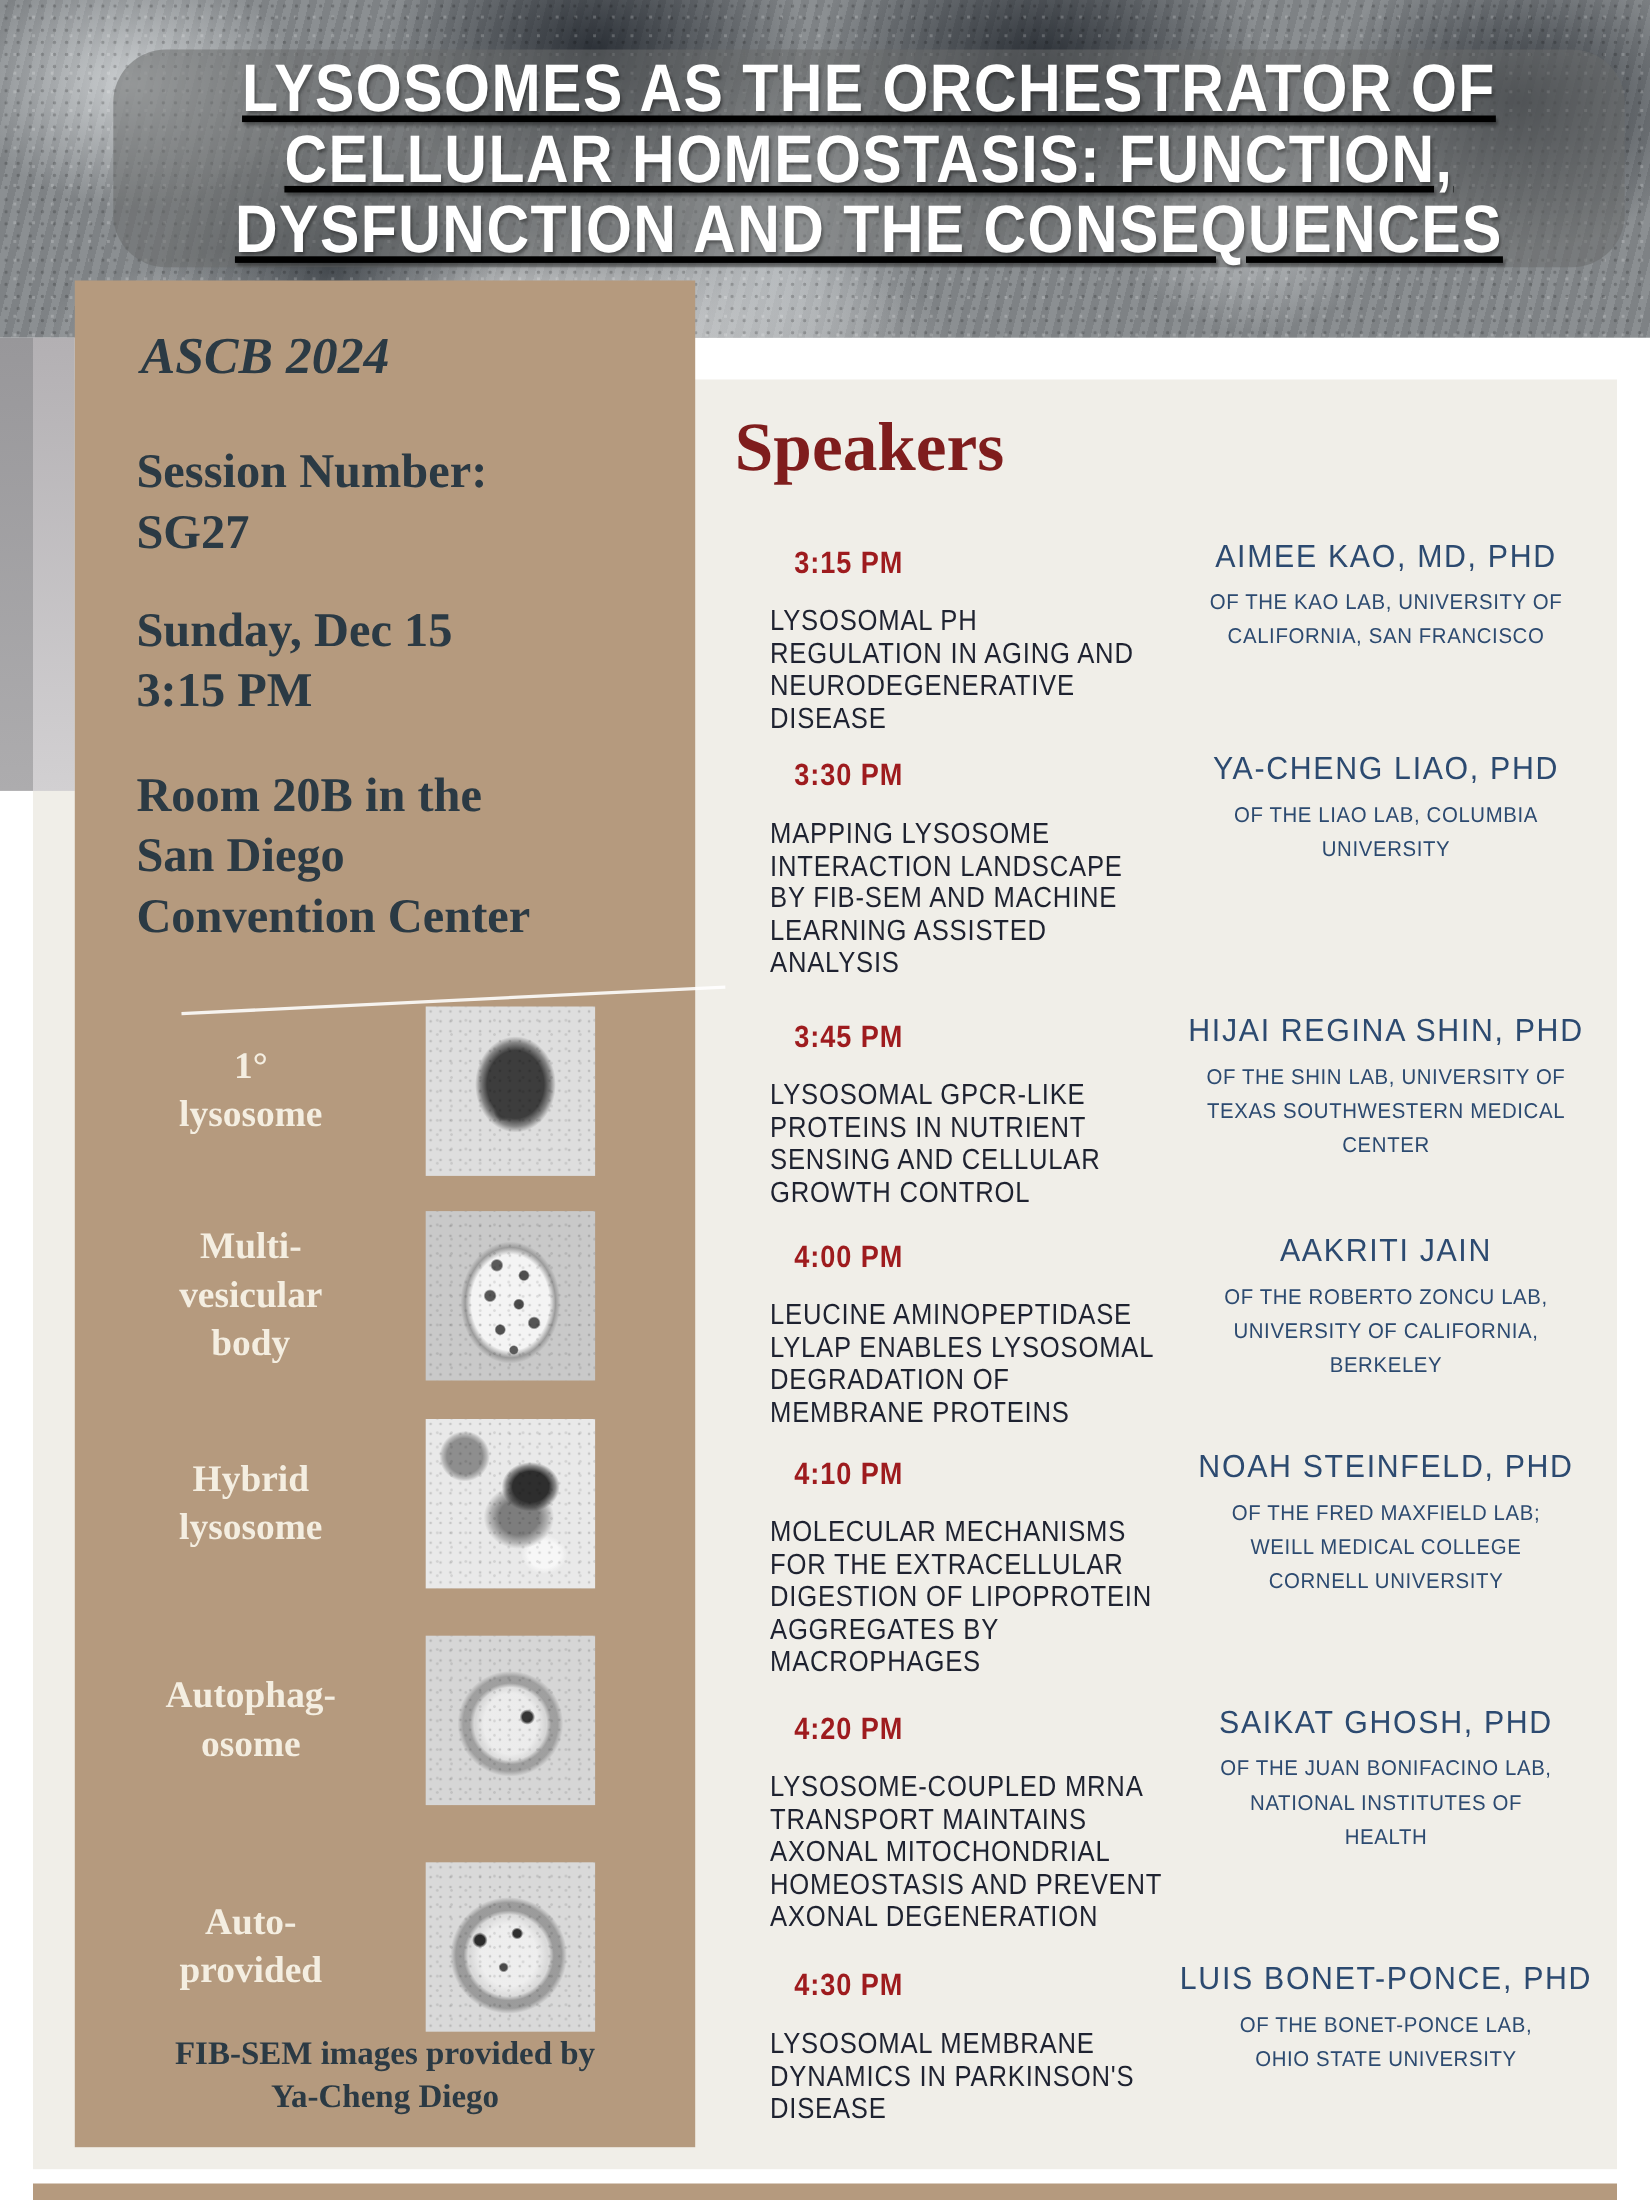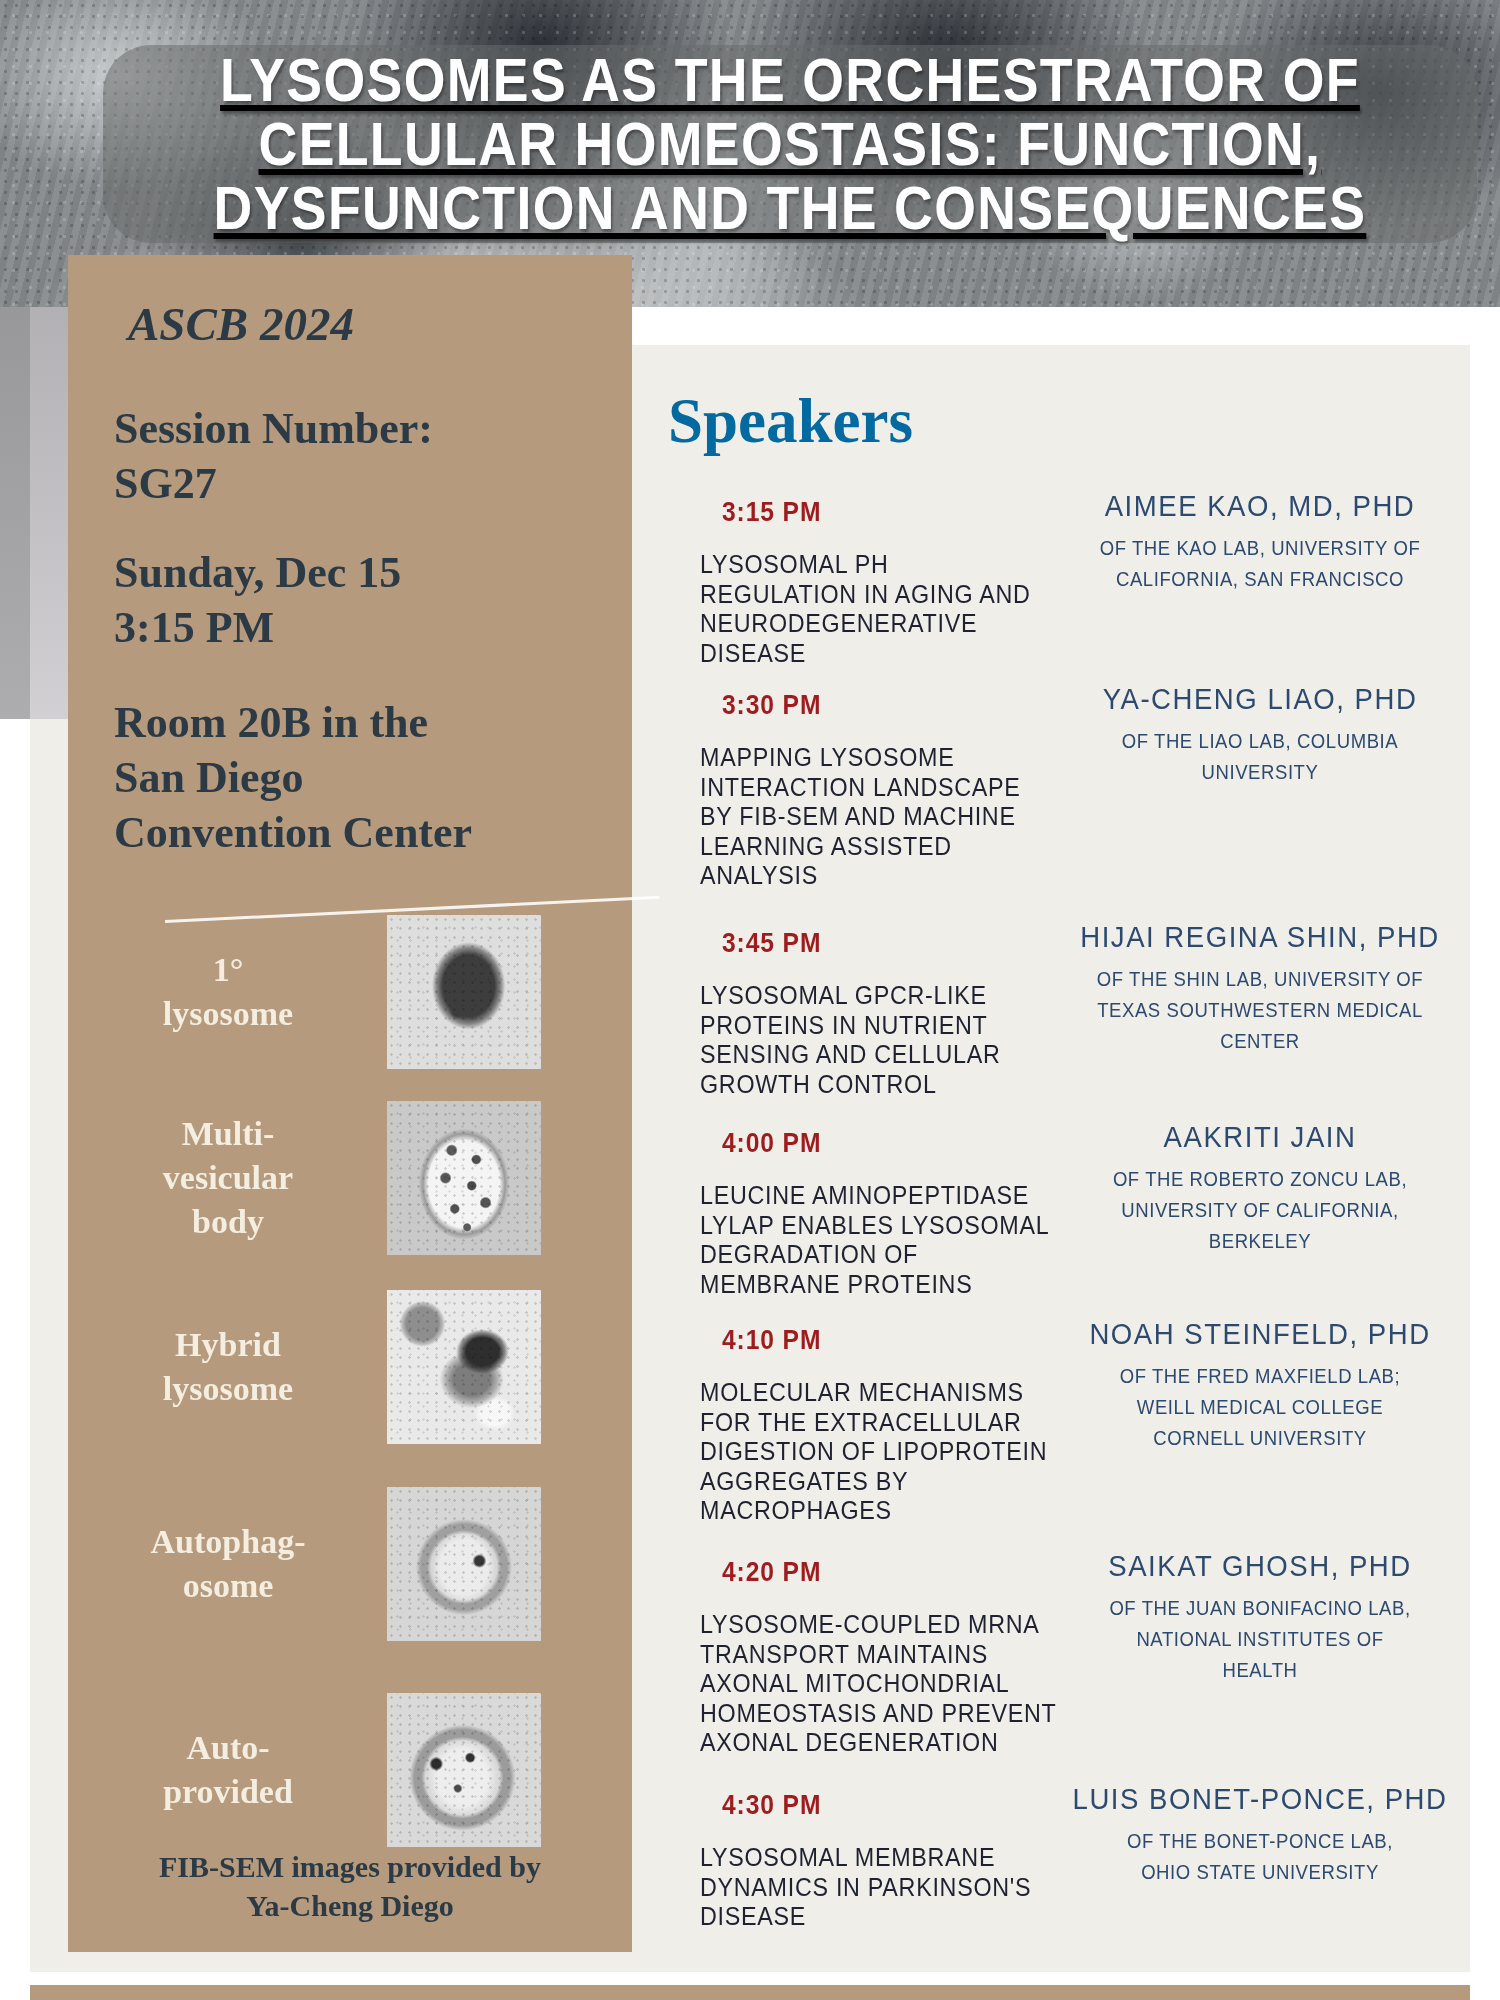--- a/index.html
+++ b/index.html
@@ -50,21 +50,21 @@
   .cream-panel{position:absolute;left:30px;top:345px;width:1440px;height:1627px;
     background:#f0eee8;z-index:1;}
   .bottom-strip{position:absolute;left:30px;top:1985px;width:1440px;height:15px;
     background:#b59a7e;z-index:2;}
 
   
   .sidebar{position:absolute;left:68px;top:255px;width:564px;height:1697px;
     background:#b59a7e;z-index:3;color:#2b3a44;}
   .sb-event{position:absolute;left:60px;top:42px;font-family:"Liberation Serif","DejaVu Serif",serif;
     font-style:italic;font-weight:bold;font-size:47px;}
-  .sb-block{position:absolute;left:46px;font-family:"Liberation Serif","DejaVu Serif",serif;
+  .sb-block{position:absolute;left:56px;font-family:"Liberation Serif","DejaVu Serif",serif;
     font-weight:bold;font-size:44px;line-height:55px;}
   .sb-session{top:146px;}
   .sb-datetime{top:290px;}
   .sb-location{top:440px;}
   .divider{position:absolute;left:165px;top:920px;width:495px;height:3px;
     background:rgba(255,255,255,0.88);transform:rotate(-2.8deg);
     transform-origin:left center;z-index:5;}
 
   .fig-row{position:absolute;left:0;width:564px;height:154px;}
   .fig-label{position:absolute;left:30px;top:0;width:260px;height:154px;
@@ -107,23 +107,23 @@
       radial-gradient(circle 6px at 46% 62%, #4a4a4a 50%, transparent 78%),
       radial-gradient(circle at 49% 55%, transparent 37px, rgba(105,105,105,0.55) 41px, rgba(105,105,105,0.55) 48px, transparent 53px),
       radial-gradient(ellipse 44px 48px at 49% 55%, rgba(240,240,240,0.9) 58%, transparent 80%);
     background-color:#d9d9d9;}
   .credit{position:absolute;left:0;top:1592px;width:564px;text-align:center;
     font-family:"Liberation Serif","DejaVu Serif",serif;font-weight:bold;
     font-size:30px;line-height:39px;color:#2b3a44;}
 
   
   .speakers{position:absolute;left:660px;top:370px;width:790px;height:1602px;z-index:2;}
-  .sp-heading{position:absolute;left:8px;top:15px;
+  .sp-heading{position:absolute;left:8px;top:0;
     font-family:"Liberation Serif","DejaVu Serif",serif;font-weight:bold;
-    font-size:63px;color:#0369a1;}
+    font-size:63px;color:#7f1d1d;}
   .entry{position:absolute;left:0;width:790px;}
   .e-left{position:absolute;left:40px;top:0;width:420px;}
   .e-right{position:absolute;right:0;top:-6px;width:400px;text-align:center;}
   .time{margin-left:22px;font-weight:bold;font-size:28px;letter-spacing:1px;
     color:#9e1b1e;transform:scaleX(0.88);transform-origin:left center;}
   .talk-title{margin-top:22px;font-size:26.5px;line-height:29.5px;letter-spacing:0.8px;
     color:#1e2230;transform:scaleX(0.88);transform-origin:left center;white-space:pre-line;}
   .sp-name{font-size:29px;letter-spacing:1.6px;color:#2c4a70;
     transform:scaleX(0.95);transform-origin:right center;}
   .sp-affil{margin-top:10px;font-size:19.5px;line-height:31px;letter-spacing:0.6px;

